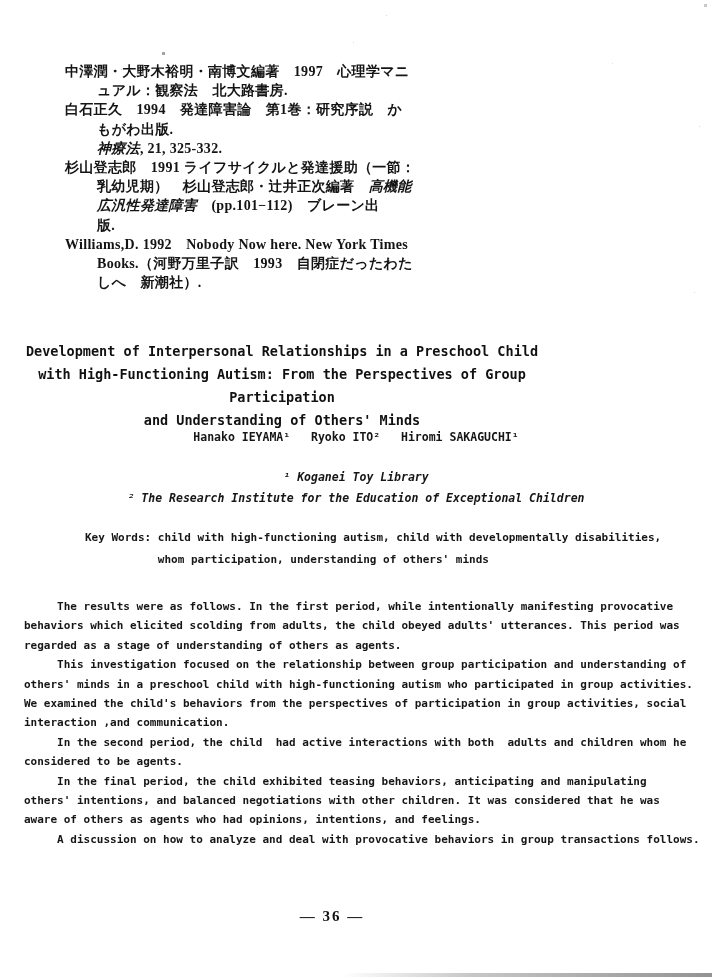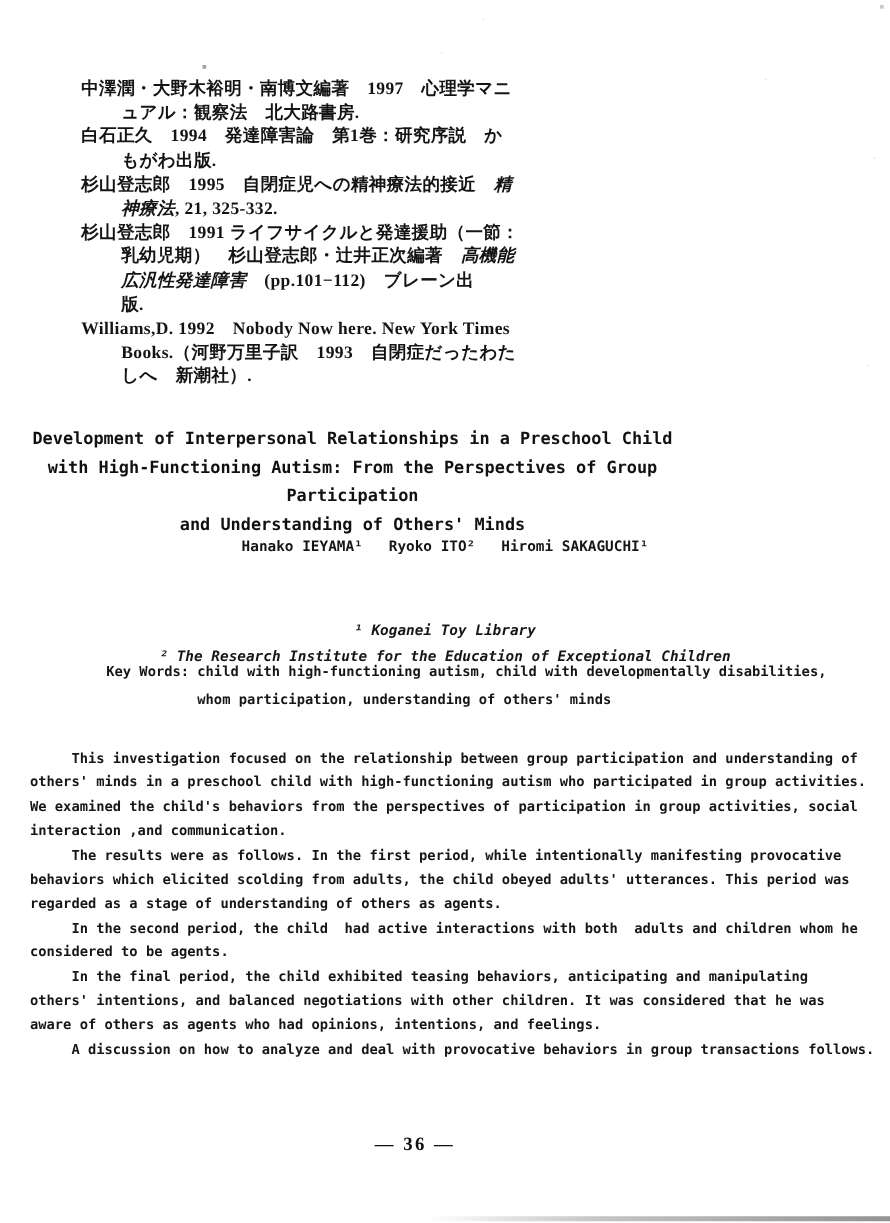--- a/index.html
+++ b/index.html
@@ -23,21 +23,21 @@
     color:#111;
   }
 
   
   .authors{
     position:absolute;top:430px;left:0;width:712px;text-align:center;
     font-size:11.5px;font-weight:bold;white-space:pre;color:#161616;
   }
 
   
-  .affils{position:absolute;top:494px;left:0;width:712px;text-align:center;
+  .affils{position:absolute;top:467px;left:0;width:712px;text-align:center;
     font-size:11.5px;font-weight:bold;font-style:italic;line-height:21px;color:#161616;}
 
   
   .keywords{
     position:absolute;top:527px;left:85px;
     font-size:11px;font-weight:bold;line-height:21.5px;white-space:pre;color:#161616;
   }
 
   
   .abstract{position:absolute;top:597px;left:24px;width:685px;
@@ -73,21 +73,20 @@
 <div class="refs jp">
     <div>
       <div class="ref-line"><span>中澤潤・大野木裕明・南博文編著　1997　心理学マニ</span></div>
       <div class="ref-line cont"><span>ュアル：観察法　北大路書房.</span></div>
     </div>
     <div>
       <div class="ref-line"><span>白石正久　1994　発達障害論　第1巻：研究序説　か</span></div>
       <div class="ref-line cont"><span>もがわ出版.</span></div>
     </div>
     <div>
-      <div class="ref-line"><span>杉山登志郎　1995　自閉症児への精神療法的接近　</span><span class="it">精</span></div>
       <div class="ref-line cont"><span class="it">神療法</span><span>, 21, 325-332.</span></div>
     </div>
     <div>
       <div class="ref-line"><span>杉山登志郎　1991 ライフサイクルと発達援助（一節：</span></div>
       <div class="ref-line cont"><span>乳幼児期）　杉山登志郎・辻井正次編著　</span><span class="it">高機能</span></div>
       <div class="ref-line cont"><span class="it">広汎性発達障害</span><span>　(pp.101−112)　ブレーン出</span></div>
       <div class="ref-line cont"><span>版.</span></div>
     </div>
     <div>
       <div class="ref-line"><span>Williams,D. 1992　Nobody Now here. New York Times</span></div>
@@ -104,27 +103,27 @@
 
 <div class="affils">
     <div>¹ Koganei Toy Library</div>
     <div>² The Research Institute for the Education of Exceptional Children</div>
   </div>
 
 <div class="keywords">Key Words: child with high-functioning autism, child with developmentally disabilities,
            whom participation, understanding of others' minds</div>
 
 <div class="abstract">
+    <div class="abs-p">     The results were as follows. In the first period, while intentionally manifesting provocative
+behaviors which elicited scolding from adults, the child obeyed adults' utterances. This period was
+regarded as a stage of understanding of others as agents.</div>
     <div class="abs-p">     This investigation focused on the relationship between group participation and understanding of
 others' minds in a preschool child with high-functioning autism who participated in group activities.
 We examined the child's behaviors from the perspectives of participation in group activities, social
 interaction ,and communication.</div>
-    <div class="abs-p">     The results were as follows. In the first period, while intentionally manifesting provocative
-behaviors which elicited scolding from adults, the child obeyed adults' utterances. This period was
-regarded as a stage of understanding of others as agents.</div>
     <div class="abs-p">     In the second period, the child  had active interactions with both  adults and children whom he
 considered to be agents.</div>
     <div class="abs-p">     In the final period, the child exhibited teasing behaviors, anticipating and manipulating
 others' intentions, and balanced negotiations with other children. It was considered that he was
 aware of others as agents who had opinions, intentions, and feelings.</div>
     <div class="abs-p">     A discussion on how to analyze and deal with provocative behaviors in group transactions follows.</div>
   </div>
 
 <div class="pagenum">— 36 —</div>
 

